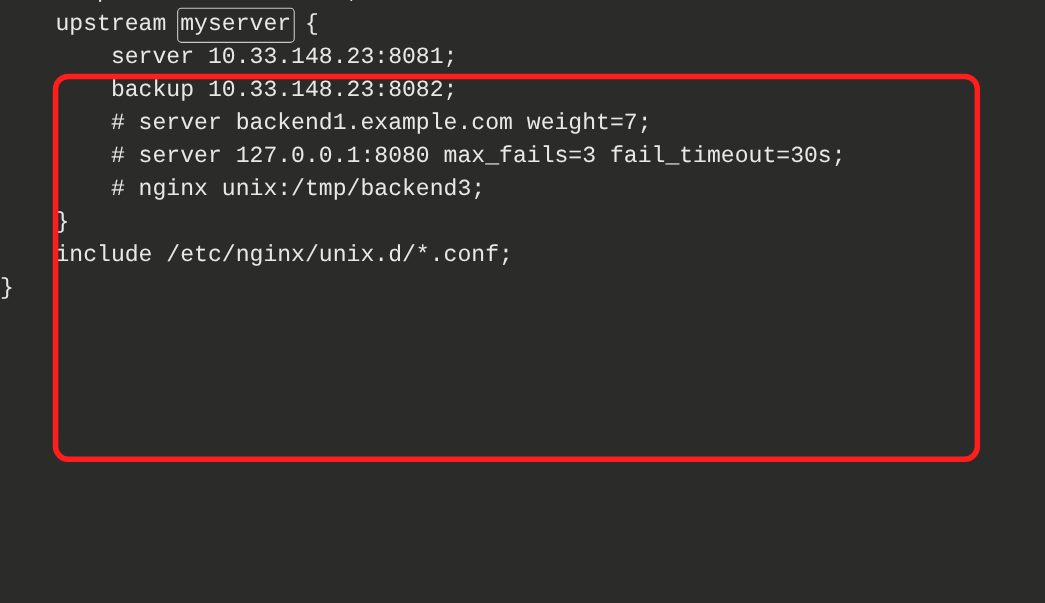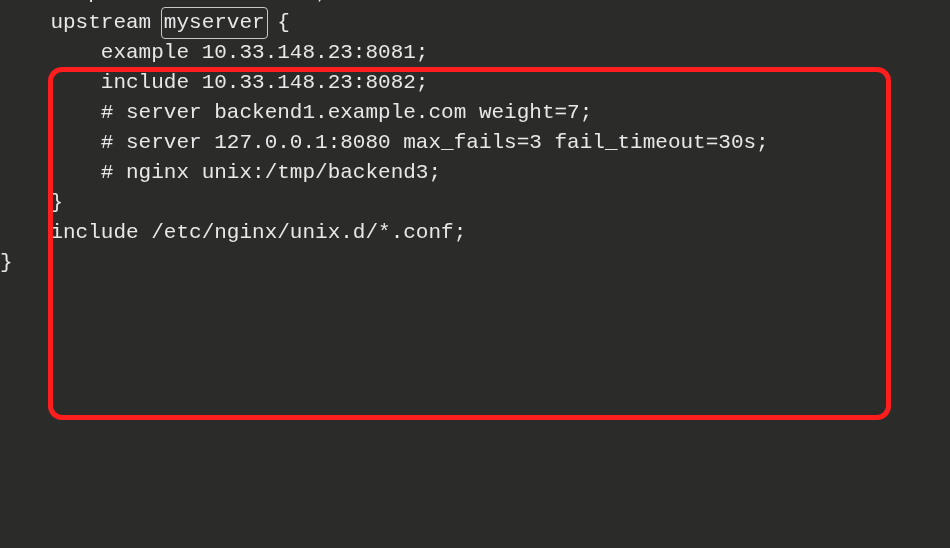--- a/index.html
+++ b/index.html
@@ -39,22 +39,22 @@
   }
 </style>
 </head>
 <body>
 
 <div class="code-container">
   <div class="code-line" style="margin-top:-22px;">    keepalive_timeout  65;</div>
   <div class="code-line"></div>
   <div class="code-line"></div>
   <div class="code-line"><span>    upstream </span><span class="search-highlight-box">myserver</span><span> {</span></div>
-  <div class="code-line">        example 10.33.148.23:8081;</div>
-  <div class="code-line">        include 10.33.148.23:8082;</div>
+  <div class="code-line">        server 10.33.148.23:8081;</div>
+  <div class="code-line">        backup 10.33.148.23:8082;</div>
   <div class="code-line"></div>
   <div class="code-line">        # server backend1.example.com weight=7;</div>
   <div class="code-line">        # server 127.0.0.1:8080 max_fails=3 fail_timeout=30s;</div>
   <div class="code-line">        # nginx unix:/tmp/backend3;</div>
   <div class="code-line">    }</div>
   <div class="code-line"></div>
   <div class="code-line">    include /etc/nginx/unix.d/*.conf;</div>
   <div class="code-line"></div>
   <div class="code-line">}</div>
 

